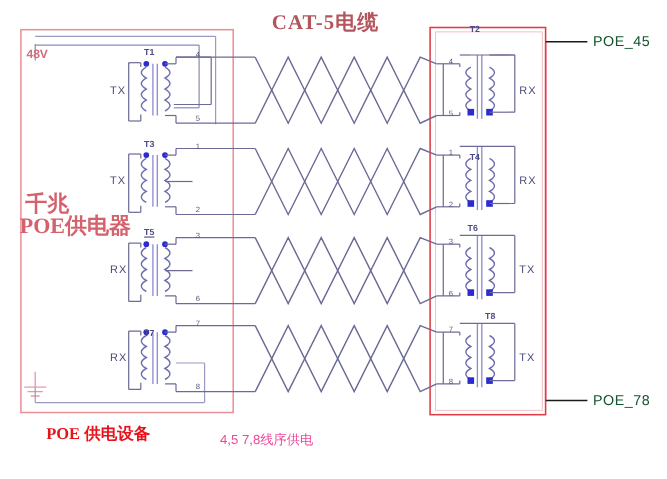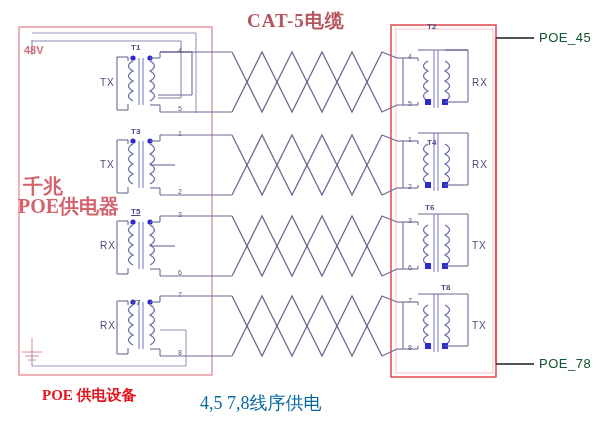--- a/index.html
+++ b/index.html
@@ -45,23 +45,23 @@
     font-weight: bold;
     font-family: "Liberation Serif", serif;
   }
   .red-bottom {
     color: #e8121a;
     font-size: 15px;
     font-weight: bold;
     font-family: "Liberation Serif", serif;
   }
   .black-bottom {
-    color: #0369a1;
-    font-size: 18px;
-    font-family: Liberation Serif, serif;
+    color: #ec4899;
+    font-size: 12px;
+    font-family: Liberation Sans, sans-serif;
   }
   .poe-tag {
     color: #14532d;
     font-size: 13px;
     font-family: "Liberation Sans", sans-serif;
     letter-spacing: 0.5px;
   }
   .xfmr-name {
     font-size: 8px;
     color: #4a4a8a;

